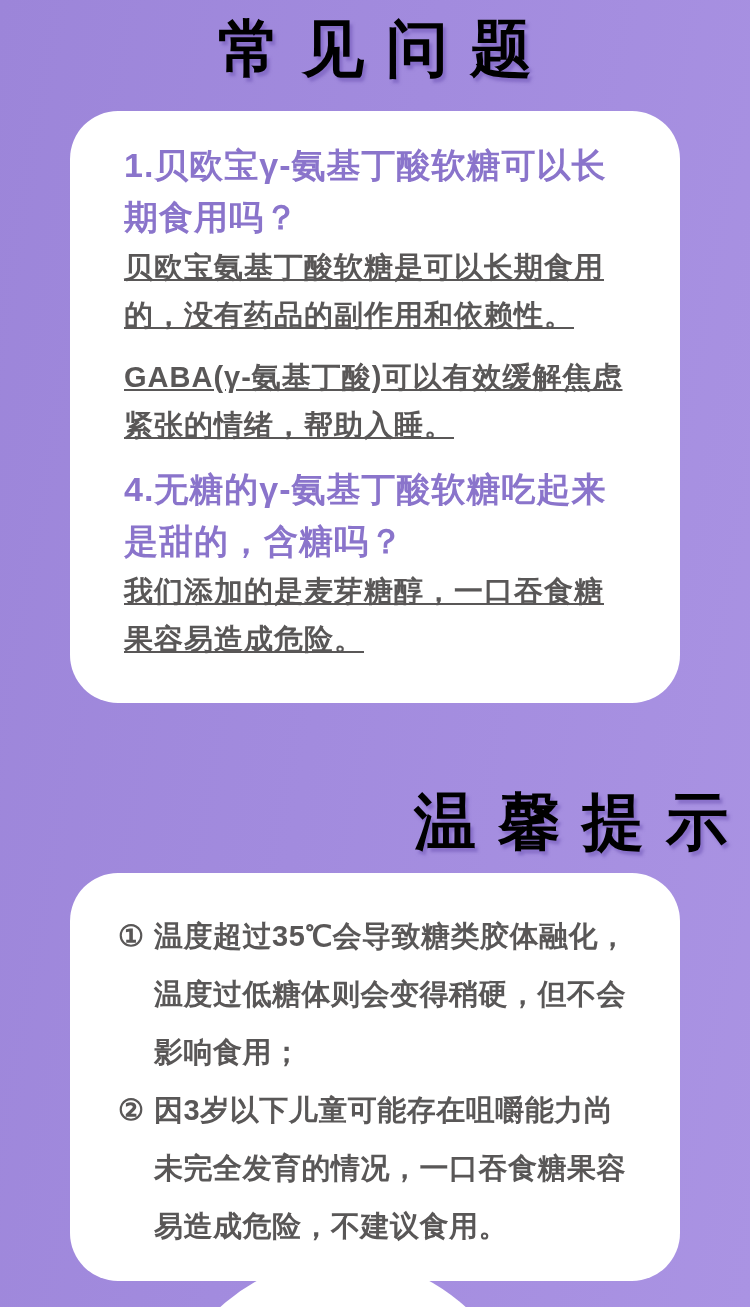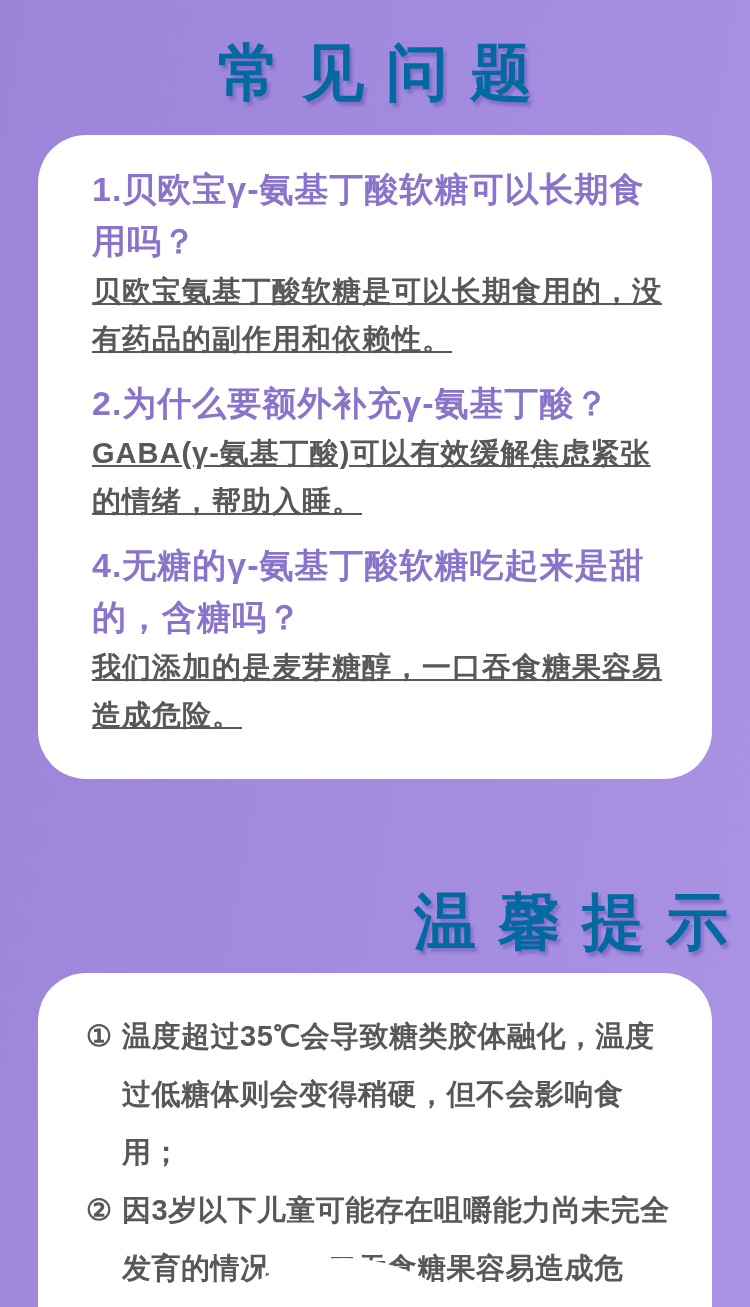--- a/index.html
+++ b/index.html
@@ -7,33 +7,33 @@
     width: 750px;
     height: 1307px;
     position: relative;
     overflow: hidden;
     background: linear-gradient(100deg, #9c85d9 0%, #a28bde 45%, #aa93e3 100%);
     font-family: "Liberation Sans", sans-serif;
     font-weight: bold;
   }
   .page-title {
     margin: 0;
-    padding-top: 36px;
+    padding-top: 12px;
     text-align: center;
     font-size: 62px;
     line-height: 74px;
-    color: #0369a1;
+    color: #000000;
     letter-spacing: 22px;
     text-indent: 22px;
     text-shadow: 3px 4px 3px rgba(112, 86, 182, 0.55);
   }
   .title-tips { margin-top: 70px; text-align: right; }
   .card {
     box-sizing: border-box;
-    width: 674px;
+    width: 610px;
     margin: 0 auto;
     background: #ffffff;
     border-radius: 48px;
   }
   .card-faq {
     margin-top: 25px;
     padding: 28px 50px 26px 54px;
   }
   .question {
     font-size: 34px;
@@ -84,21 +84,20 @@
 <body>
 
 <h1 class="page-title">常见问题</h1>
 
 <section class="card card-faq">
   <div>
     <div class="question">1.贝欧宝γ-氨基丁酸软糖可以长期食用吗？</div>
     <div class="answer">贝欧宝氨基丁酸软糖是可以长期食用的，没有药品的副作用和依赖性。</div>
   </div>
   <div>
-    <div class="question">2.为什么要额外补充γ-氨基丁酸？</div>
     <div class="answer">GABA(γ-氨基丁酸)可以有效缓解焦虑紧张的情绪，帮助入睡。</div>
   </div>
   <div>
     <div class="question">4.无糖的γ-氨基丁酸软糖吃起来是甜的，含糖吗？</div>
     <div class="answer">我们添加的是麦芽糖醇，一口吞食糖果容易造成危险。</div>
   </div>
 </section>
 
 <h1 class="page-title title-tips">温馨提示</h1>
 

